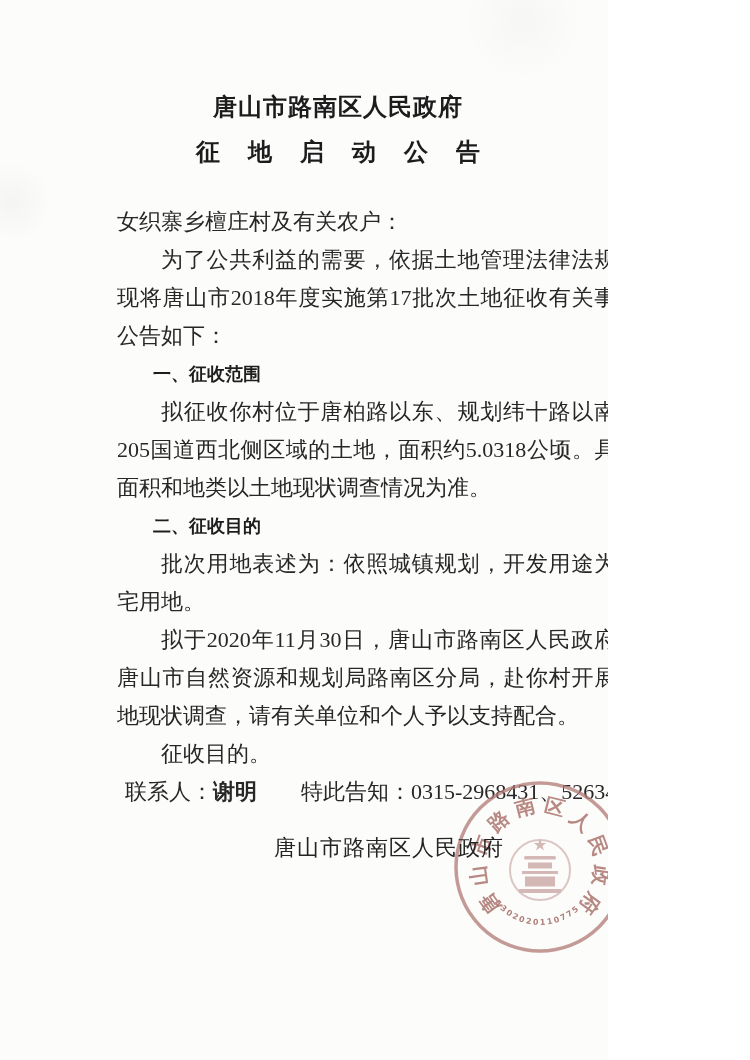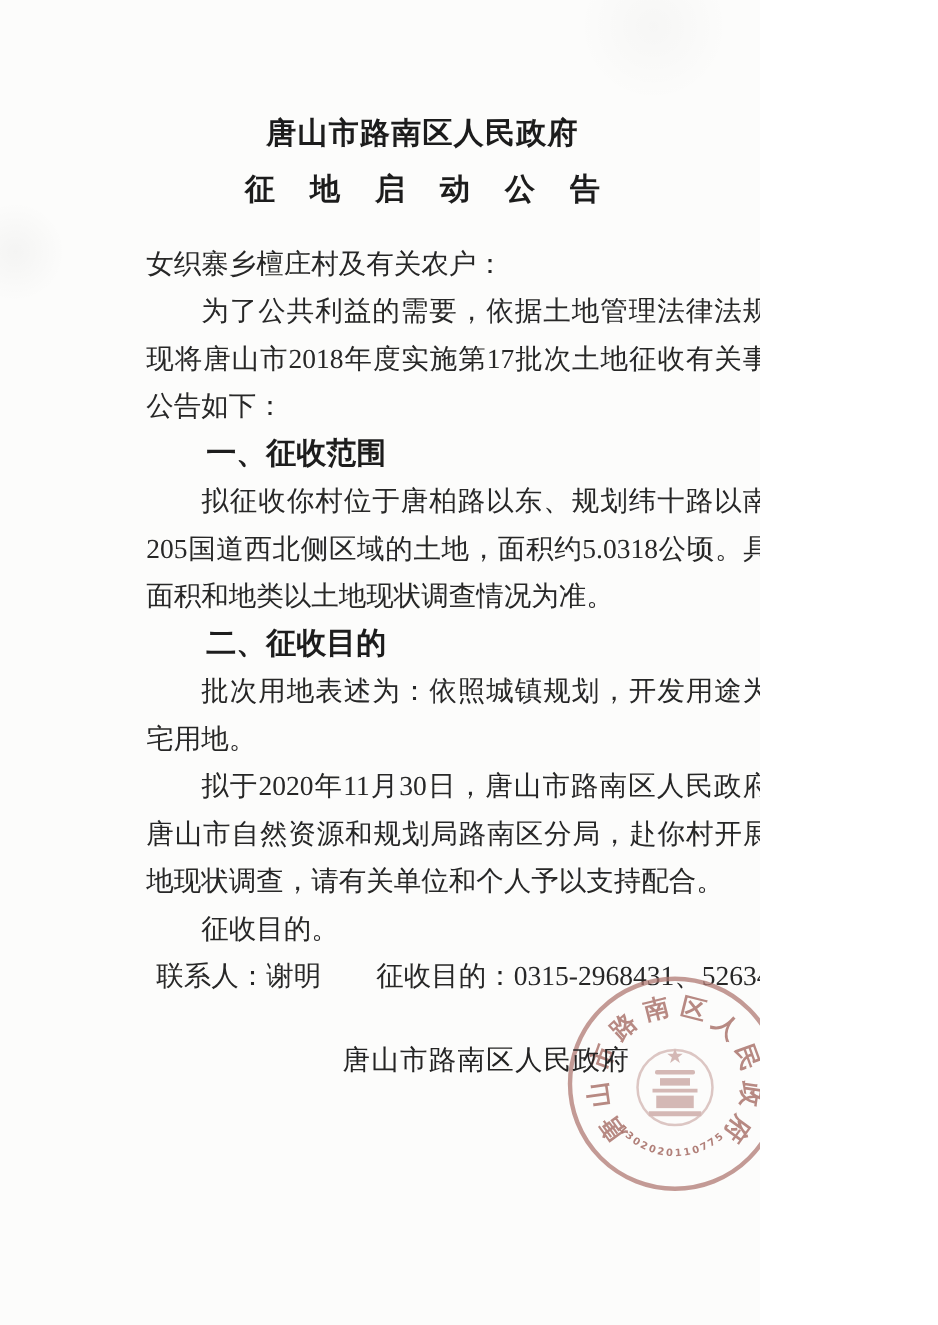--- a/index.html
+++ b/index.html
@@ -26,39 +26,39 @@
     transform: translateX(-37px);
     font-weight: bold;
     color: #1c1c1c;
   }
   .title1 { font-size: 24px; line-height: 45px; letter-spacing: 1px; }
   .title2 { font-size: 24px; line-height: 45px; letter-spacing: 11px; padding-left: 11px; }
 
   
   .docbody {
     position: absolute;
-    top: 192px;
+    top: 203px;
     left: 117px;
     width: 522px;
     font-size: 22px;
     line-height: 38px;
     text-align: justify;
     text-align-last: left;
   }
   .docbody p { margin: 0; }
   .para { text-indent: 2em; }
   .heading {
     text-indent: 2em;
     font-weight: bold;
     color: #1d1d1d;
     font-family: "Liberation Sans", "DejaVu Sans", sans-serif;
-    font-size: 24px;
+    font-size: 18px;
   }
   .contact { padding-left: 8px; }
-  .contact .gap-after { margin-right: 2em; }
+  .contact .gap-after { margin-right: 2em; font-weight: bold; }
 
   
   .sign-block {
     position: absolute;
     top: 826px;
     right: 104px;
     font-size: 22px;
     line-height: 43px;
     text-align: center;
     color: #242424;
@@ -108,21 +108,21 @@
     <p class="heading">一、征收范围</p>
     <p class="para">拟征收你村位于唐柏路以东、规划纬十路以南、205国道西北侧区域的土地，面积约5.0318公顷。具体面积和地类以土地现状调查情况为准。</p>
 
     <p class="heading">二、征收目的</p>
     <p class="para">批次用地表述为：依照城镇规划，开发用途为住宅用地。</p>
 
     <p class="para">拟于2020年11月30日，唐山市路南区人民政府、唐山市自然资源和规划局路南区分局，赴你村开展土地现状调查，请有关单位和个人予以支持配合。</p>
 
     <p class="para">征收目的。</p>
 
-    <p class="contact"><span>联系人：</span><span class="gap-after">谢明</span><span>征收目的：</span><span>0315-2968431、5263488</span></p>
+    <p class="contact"><span>联系人：</span><span class="gap-after">谢明</span><span>特此告知：</span><span>0315-2968431、5263488</span></p>
   </div>
 
   <svg class="seal" width="190" height="190" viewBox="0 0 190 190">
     <circle class="seal-ring" cx="95" cy="95" r="84" fill="none"></circle>
 
     <g class="seal-ringtext">
       <text x="95" y="40" text-anchor="middle" transform="rotate(-126 95 95)">唐</text>
       <text x="95" y="40" text-anchor="middle" transform="rotate(-98 95 95)">山</text>
       <text x="95" y="40" text-anchor="middle" transform="rotate(-70 95 95)">市</text>
       <text x="95" y="40" text-anchor="middle" transform="rotate(-42 95 95)">路</text>

